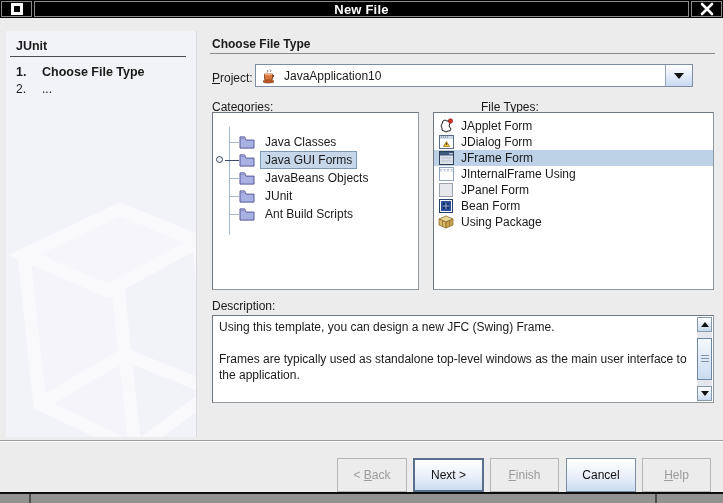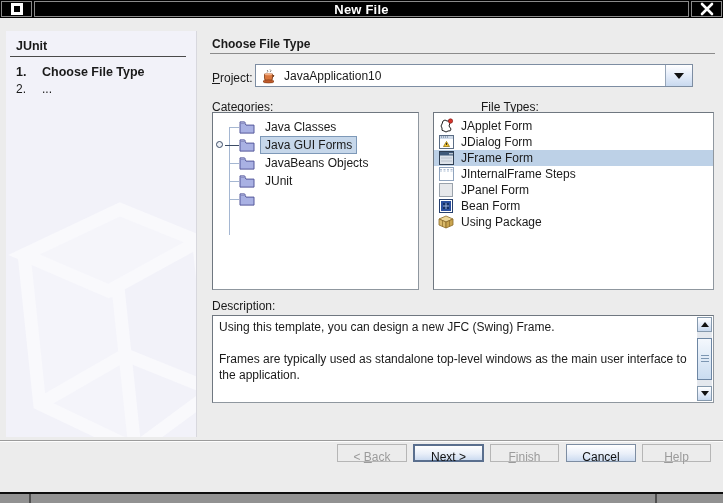--- a/index.html
+++ b/index.html
@@ -29,21 +29,21 @@
   .header-title{position:absolute;left:212px;top:37px;font-weight:bold;}
   .header-rule{position:absolute;left:210px;top:53px;width:505px;height:1px;background:#8b8b8b;}
   .field-label{position:absolute;}
   
   .combo{position:absolute;left:255px;top:64px;width:438px;height:23px;border:1px solid #7d8da2;display:flex;background:#fff;}
   .combo-field{flex:1;display:flex;align-items:center;gap:7px;padding-left:5px;overflow:hidden;}
   .combo-arrow{width:27px;border-left:1px solid #96a5b8;background:linear-gradient(#ffffff,#e7eefa 45%,#c8d9ef);display:flex;align-items:center;justify-content:center;}
   .arrow-down{width:0;height:0;border-left:5px solid transparent;border-right:5px solid transparent;border-top:6px solid #111;}
   
   .listpanel{position:absolute;background:#fff;border:1px solid #8f979f;border-top-color:#6f7780;border-left-color:#6f7780;overflow:hidden;}
-  .cat-panel{left:212px;top:112px;width:207px;height:178px;padding-top:5px;}
+  .cat-panel{left:212px;top:112px;width:207px;height:178px;padding-top:20px;}
   .ft-panel{left:433px;top:112px;width:281px;height:178px;padding-top:5px;}
   
   .tree-vline{position:absolute;left:16px;top:14px;width:1px;height:108px;background:#a5b7d2;}
   .tree-row{position:relative;height:18px;display:flex;align-items:center;}
   .tree-stub{position:absolute;left:16px;top:9px;width:10px;height:1px;background:#a5b7d2;}
   .tree-knob{position:absolute;left:3px;top:5px;width:7px;height:7px;border:1.5px solid #3c4c66;border-radius:50%;background:#eef1f6;}
   .tree-knob-line{position:absolute;left:12px;top:9px;width:14px;height:1px;background:#3c4c66;}
   .tree-icon{position:absolute;left:26px;top:2px;}
   .tree-label{margin-left:47px;padding:1px 4px;border:1px solid transparent;white-space:nowrap;}
   .tree-label.sel{background:#c6d7ea;border-color:#7e99b8;}
@@ -59,21 +59,21 @@
   .scrollbar{position:absolute;top:1px;right:1px;bottom:1px;width:15px;background:#e4e8ee;}
   .sb-btn{position:absolute;left:0;width:15px;height:15px;border:1px solid #8599ad;background:linear-gradient(#ffffff,#e7eefa 45%,#c8d9ef);display:flex;align-items:center;justify-content:center;}
   .sb-up{top:0;}
   .sb-down{bottom:0;}
   .arrow-up-s{width:0;height:0;border-left:4px solid transparent;border-right:4px solid transparent;border-bottom:5px solid #111;}
   .arrow-down-s{width:0;height:0;border-left:4px solid transparent;border-right:4px solid transparent;border-top:5px solid #111;}
   .sb-thumb{position:absolute;left:0;top:21px;width:15px;height:42px;border:1px solid #6d86a3;background:linear-gradient(#f4f8fd,#cadcf0);}
   .sb-grip{position:absolute;left:3px;top:16px;width:8px;height:8px;background:repeating-linear-gradient(#7c96b2 0 1px,transparent 1px 3px);}
   
   .separator{position:absolute;left:0;top:440px;width:723px;height:2px;background:#9b9b9b;border-bottom:1px solid #fdfdfd;}
-  .btn{position:absolute;top:444px;height:18px;font-family:inherit;font-size:12px;color:#111;
+  .btn{position:absolute;top:458px;height:34px;font-family:inherit;font-size:12px;color:#111;
        background:linear-gradient(#ffffff,#e9eff9 55%,#ccdbf0);border:1px solid #7d8da2;text-align:center;line-height:22px;}
   .btn.default{border:2px solid #5a6f8e;line-height:20px;}
   .btn.disabled{background:#ececec;border:1px solid #b6b6b6;color:#9b9b9b;}
   .bottombar{position:absolute;left:0;top:492px;width:723px;height:11px;background:#929292;border-top:2px solid #0d0d0d;}
   .bb-tick{position:absolute;top:0;width:2px;height:9px;background:#4f4f4f;}
   .mn{text-decoration:underline;}
 </style>
 </head>
 <body>
 
@@ -176,20 +176,21 @@
       <span class="tree-label">JUnit</span>
     </div>
 
 
     <div class="tree-row">
       <div class="tree-stub"></div>
       <svg class="tree-icon" width="16" height="14" viewBox="0 0 16 14">
           <path d="M1 3.5 h5 l1 1.6 h8 v8 h-14 Z" fill="#a9b1e3" stroke="#54589b" stroke-width="1"></path>
           <path d="M1 3.5 v-1.6 h4.6 l1 1.6" fill="#c6cbef" stroke="#54589b" stroke-width="1"></path>
         </svg>
+      <span class="tree-label">Ant Build Scripts</span>
     </div>
 
   </div>
 
   <label class="field-label" style="left:433px;top:100px;margin-left:48px;"><span class="mn">F</span>ile Types:</label>
   <div class="listpanel ft-panel">
 
     <div class="ft-row">
       <span class="ft-icon">
           <svg width="15" height="15" viewBox="0 0 15 15">
@@ -226,21 +227,21 @@
       <span class="ft-label">JFrame Form</span>
     </div>
 
     <div class="ft-row">
       <span class="ft-icon">
           <svg width="15" height="14" viewBox="0 0 15 14">
         <rect x=".5" y=".5" width="14" height="13" fill="#fff" stroke="#8fa3bd"></rect>
         <path d="M1 2.5 h13 M1 4 h13" stroke="#aebfd4" stroke-width="1" stroke-dasharray="2 1.5"></path>
       </svg>
         </span>
-      <span class="ft-label">JInternalFrame Steps</span>
+      <span class="ft-label">JInternalFrame Using</span>
     </div>
 
     <div class="ft-row">
       <span class="ft-icon">
           <svg width="14" height="14" viewBox="0 0 14 14">
         <rect x=".5" y=".5" width="13" height="13" fill="#e6e8eb" stroke="#9aa2ab"></rect>
       </svg>
         </span>
       <span class="ft-label">JPanel Form</span>
     </div>

